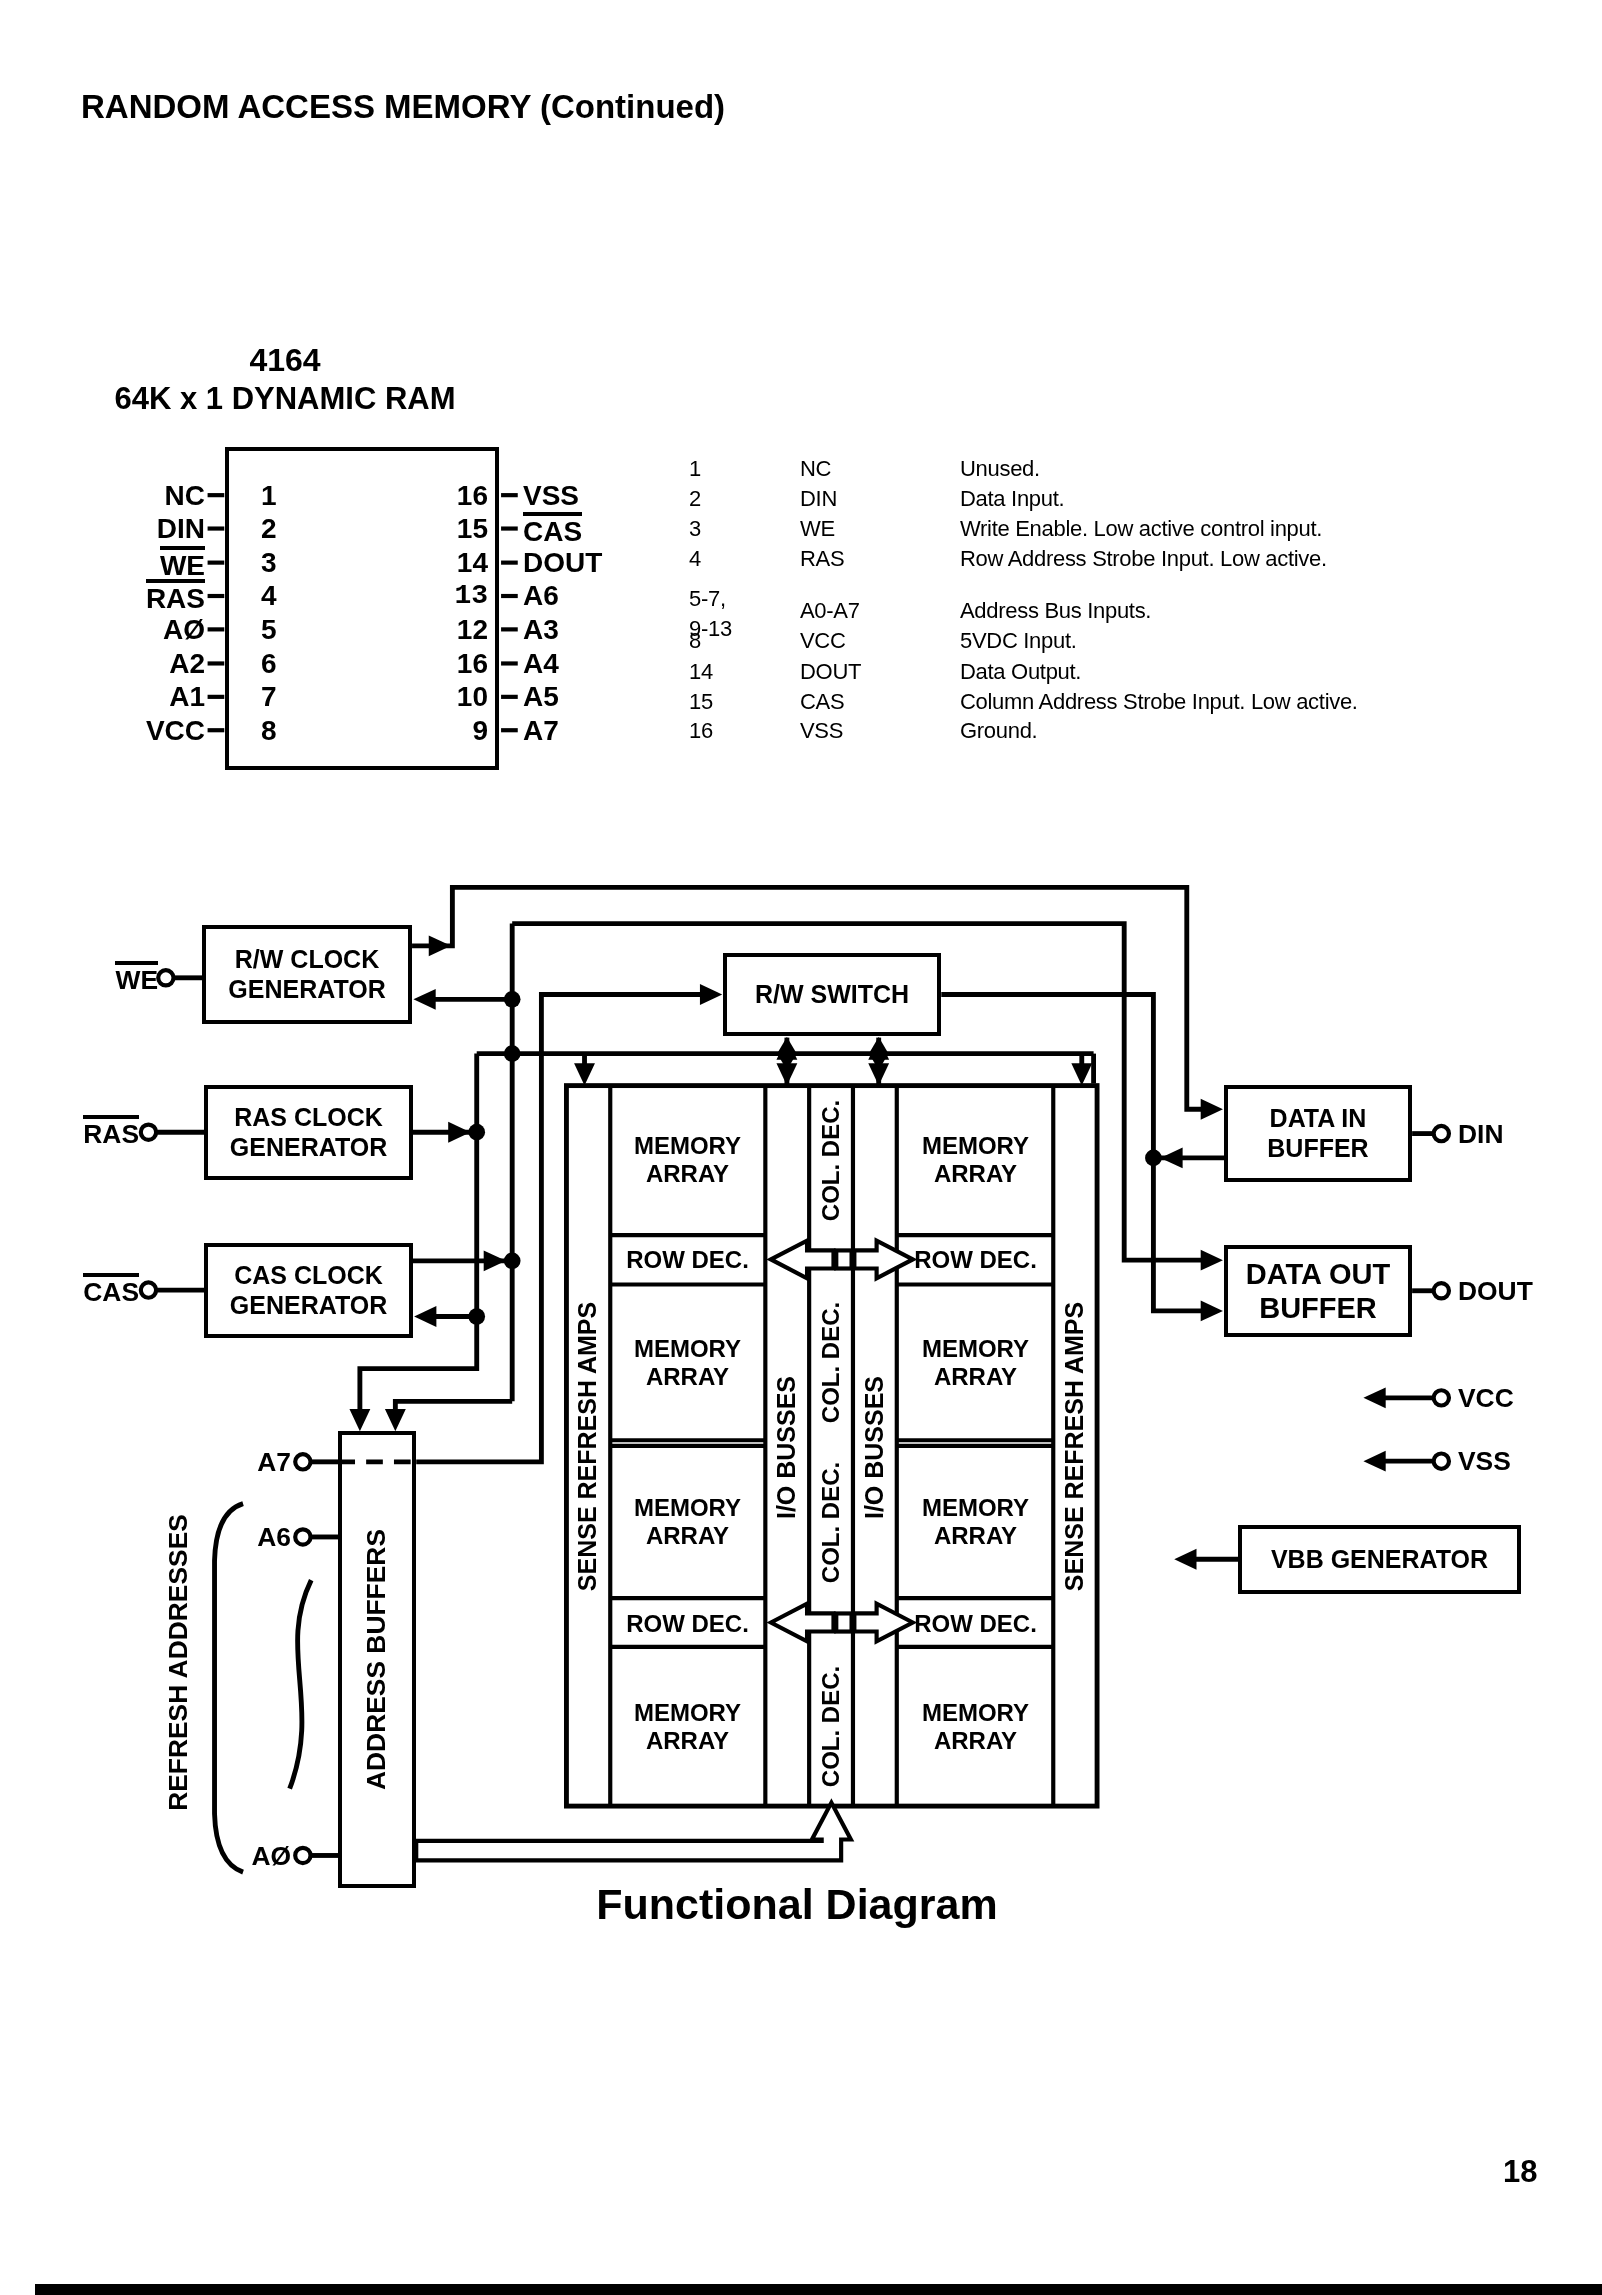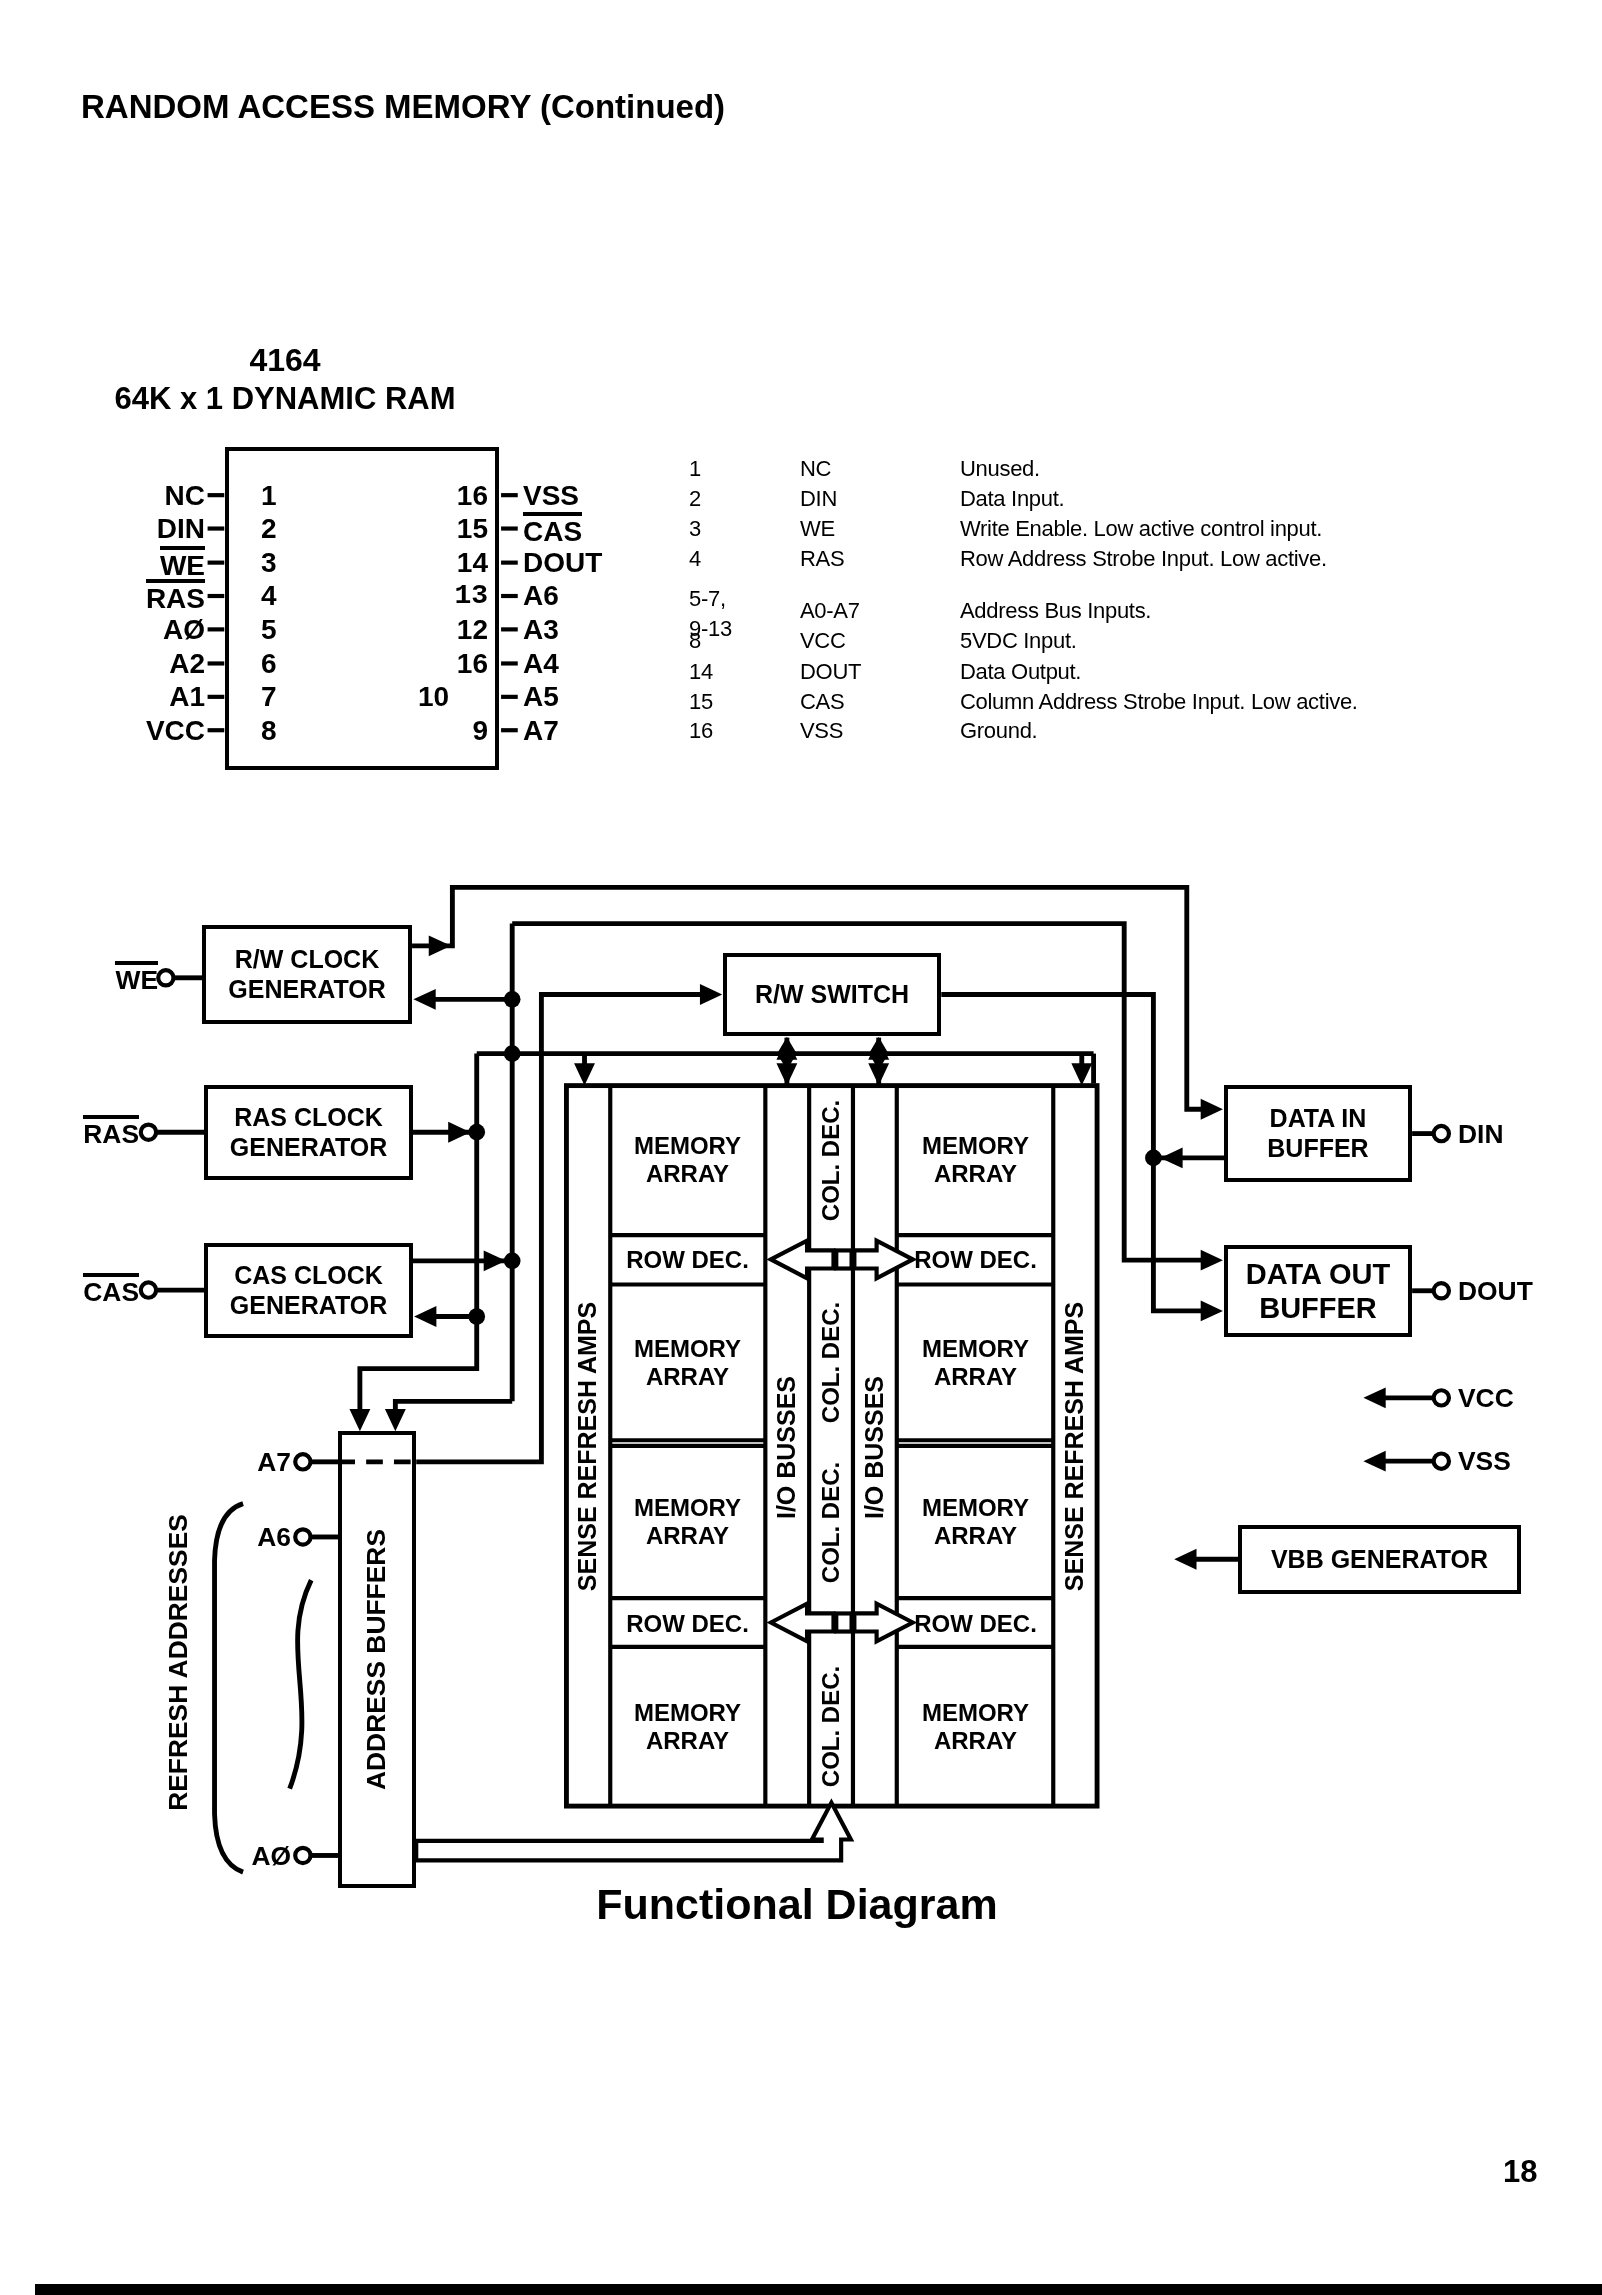--- a/index.html
+++ b/index.html
@@ -50,21 +50,21 @@
   <div class="pinrow" style="left:261px;top:647px;">6</div>
   <div class="pinrow" style="left:261px;top:680px;">7</div>
   <div class="pinrow" style="left:261px;top:714px;">8</div>
 
   <div class="pinrow" style="left:379px;top:479px;width:109px;text-align:right;">16</div>
   <div class="pinrow" style="left:379px;top:512px;width:109px;text-align:right;">15</div>
   <div class="pinrow" style="left:379px;top:546px;width:109px;text-align:right;">14</div>
   <div class="pinrow" style="left:379px;top:579px;width:109px;text-align:right;font-family:Liberation Mono, monospace;">13</div>
   <div class="pinrow" style="left:379px;top:613px;width:109px;text-align:right;">12</div>
   <div class="pinrow" style="left:379px;top:647px;width:109px;text-align:right;">16</div>
-  <div class="pinrow" style="left:379px;top:680px;width:109px;text-align:center;">10</div>
+  <div class="pinrow" style="left:379px;top:680px;width:109px;text-align:right;">10</div>
   <div class="pinrow" style="left:379px;top:714px;width:109px;text-align:right;">9</div>
 
   <div class="pinrow" style="left:523px;top:479px;"><span>VSS</span></div>
   <div class="pinrow" style="left:523px;top:512px;"><span class="ovl">CAS</span></div>
   <div class="pinrow" style="left:523px;top:546px;"><span>DOUT</span></div>
   <div class="pinrow" style="left:523px;top:579px;"><span>A6</span></div>
   <div class="pinrow" style="left:523px;top:613px;"><span>A3</span></div>
   <div class="pinrow" style="left:523px;top:647px;"><span>A4</span></div>
   <div class="pinrow" style="left:523px;top:680px;"><span>A5</span></div>
   <div class="pinrow" style="left:523px;top:714px;"><span>A7</span></div>

